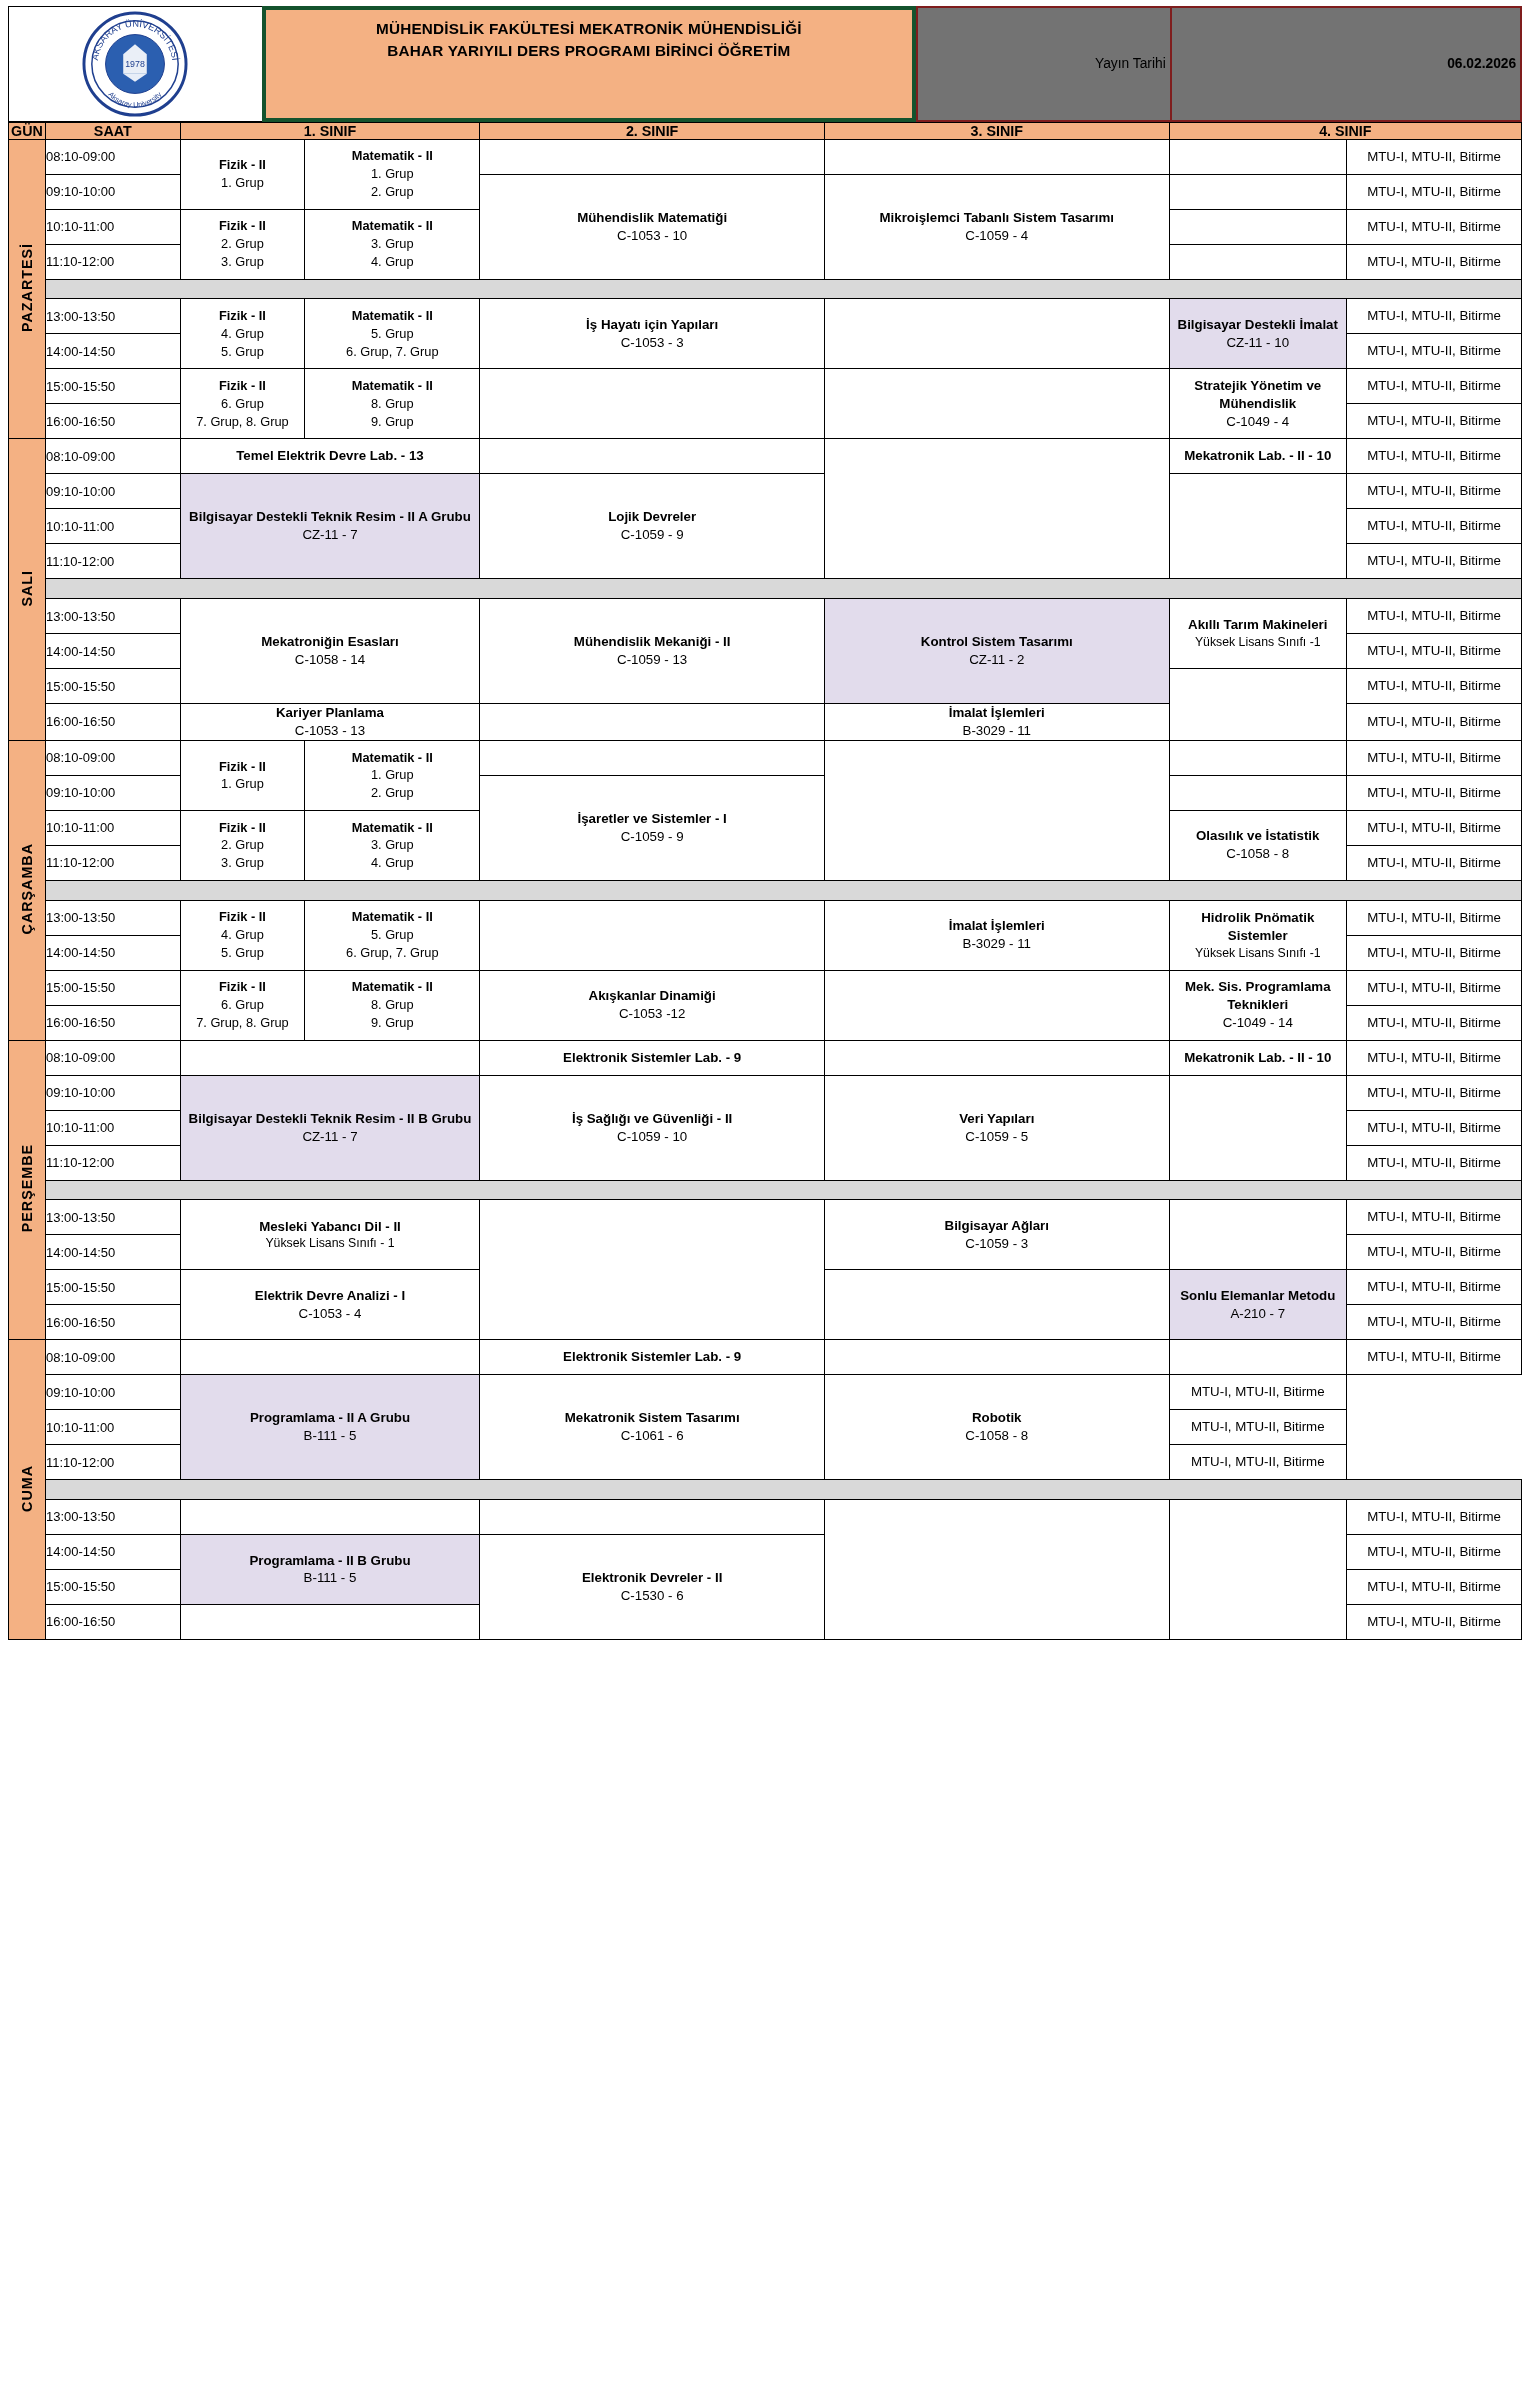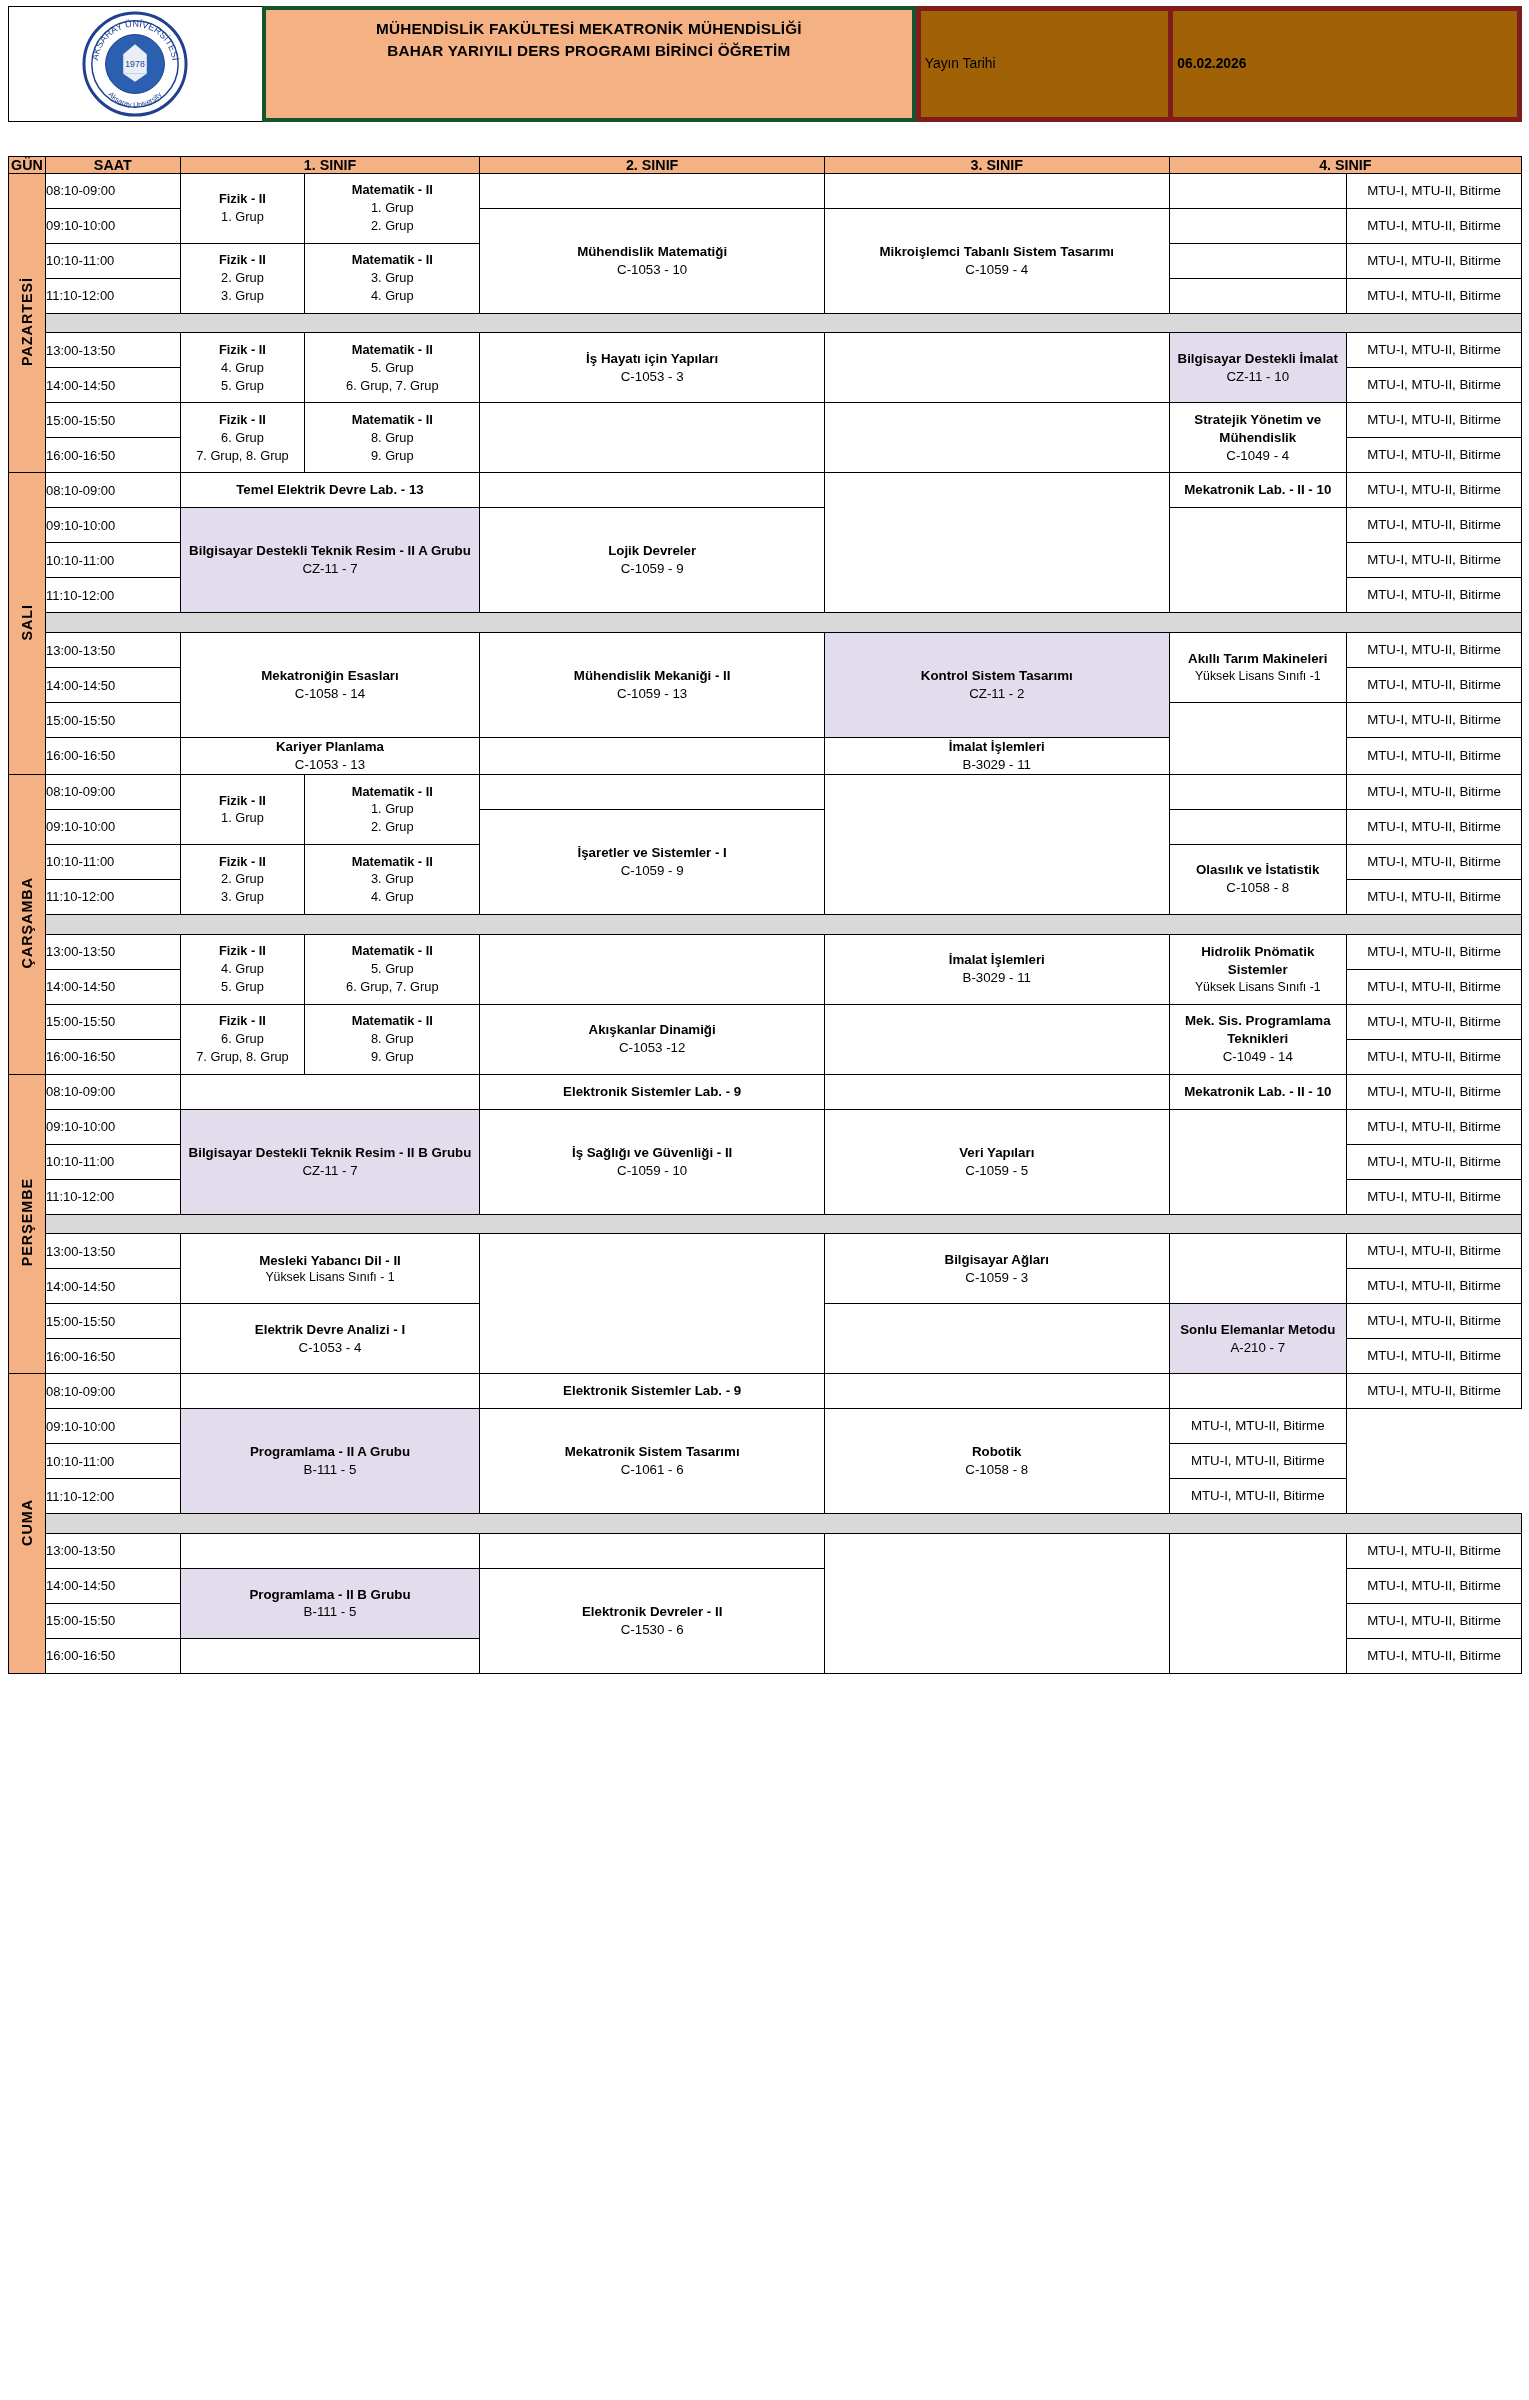--- a/index.html
+++ b/index.html
@@ -5,21 +5,21 @@
   * { box-sizing: border-box; }
   html, body { margin:0; padding:0; }
   body {
     width: 1530px;
     font-family: "Liberation Sans", sans-serif;
     background: #ffffff;
     color: #000000;
   }
   .sheet { width: 1530px; padding: 5.9px 7.9px 9.9px 7.9px; }
 
-  table.grid { border-collapse: collapse; width: 100%; table-layout: fixed; margin-top: 34px; }
+  table.grid { border-collapse: collapse; width: 100%; table-layout: fixed; }
   table.grid td, table.grid th { border: 1px solid #000; padding: 0; }
 
   
   .hdr-wrap { width: 100%; display: flex; align-items: stretch; }
   .logo-cell {
     width: 254px; border: 1px solid #000; border-right: none;
     display: flex; align-items: center; justify-content: center;
     background: #fff; padding: 3.9px 0;
   }
   .logo {
@@ -31,21 +31,21 @@
     width: 654px; border: 4px solid #14532d;
     background: #f4b183;
     display: flex; align-items: flex-start; justify-content: center;
     text-align: center; padding: 7.9px 5.9px;
   }
   .title-cell .t {
     font-size: 15.3px; font-weight: bold; line-height: 1.45; letter-spacing: 0.2px;
   }
   .meta-cell { flex: 1; }
   .meta-table { border-collapse: collapse; width: 100%; height: 100%; table-layout: fixed; }
-  .meta-table td { border: 5px solid #7f1d1d; background: #a16207; text-align: left; font-size: 13.8px; padding: 8.9px 3.9px; }
+  .meta-table td { border: 2px solid #7f1d1d; background: #737373; text-align: right; font-size: 13.8px; padding: 8.9px 3.9px; }
   .meta-table td.lbl { width: 42%; font-weight: normal; }
   .meta-table td.val { font-weight: bold; }
   .meta-table tr.r3 td.val { font-size: 12.8px; }
 
   
   .colhead td {
     background: #f4b183; text-align: center; font-weight: bold;
     font-size: 14.3px; padding: 6.9px 2px;
   }
   .colhead td.gun { font-size: 14.3px; }

